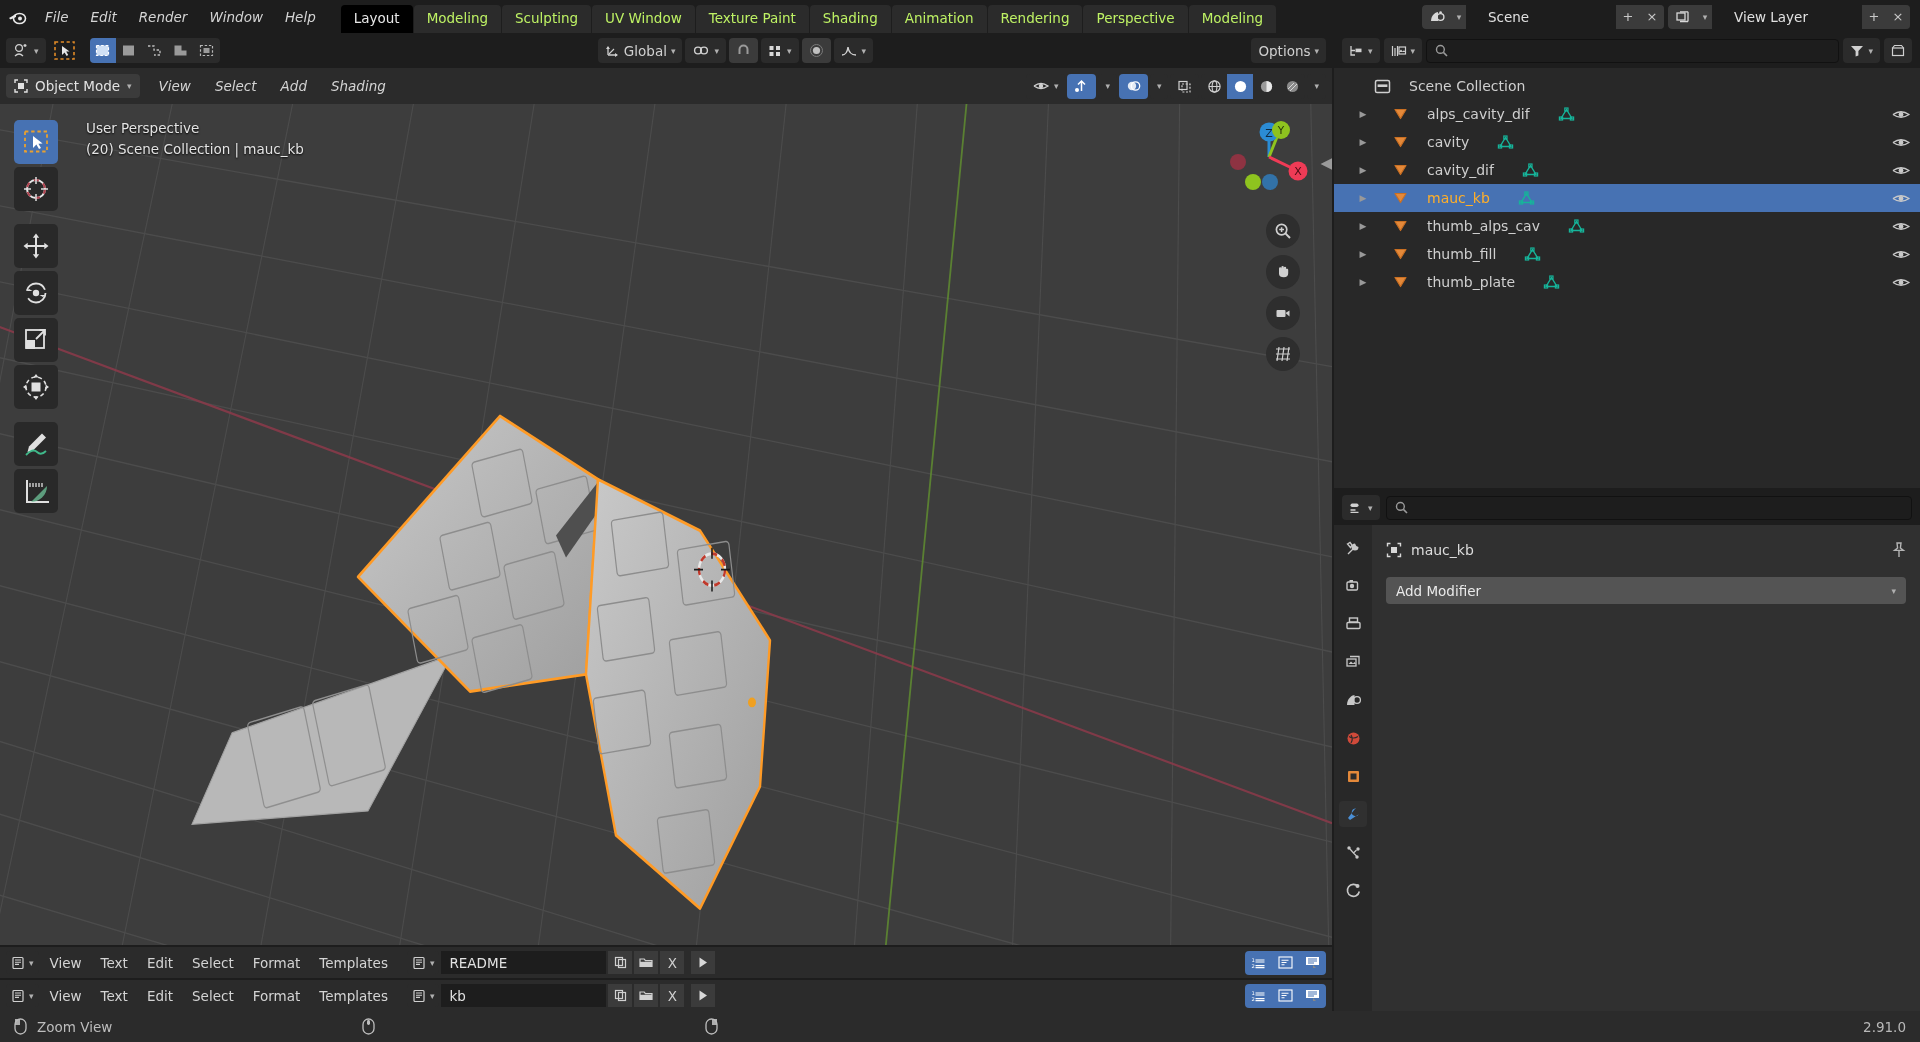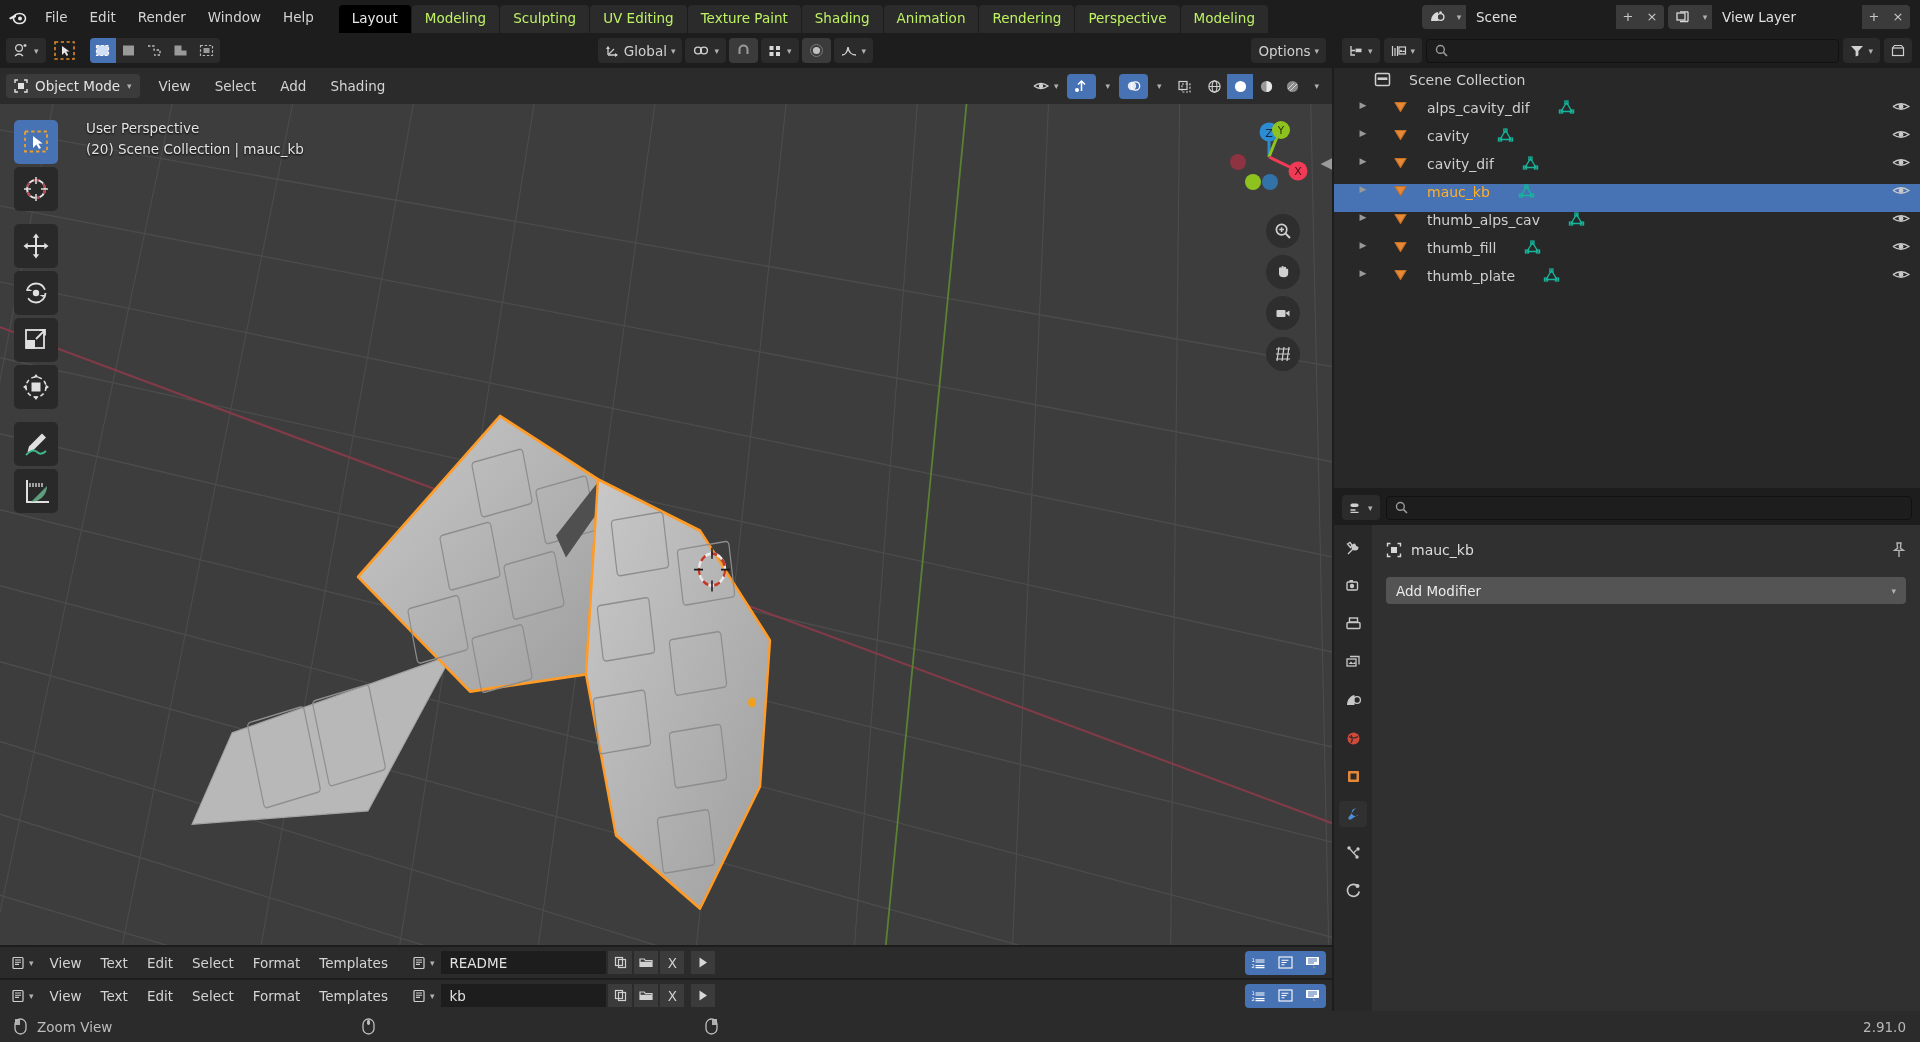--- a/index.html
+++ b/index.html
@@ -8,30 +8,30 @@
     width:1920px; height:1042px;
     font-family:"DejaVu Sans","Liberation Sans",sans-serif;
     font-size:13.5px; color:#d6d6d6;
     overflow:hidden; position:relative;
   }
   .app{ position:absolute; inset:0; display:flex; flex-direction:column; background:#1d1d1d; }
 
   
   .topbar{ height:33px; background:#1d1d1d; display:flex; align-items:center; flex:0 0 33px; }
   .blender-logo{ width:34px; display:flex; align-items:center; justify-content:center; }
-  .menu-item{ padding:4px 11px; color:#d4d4d4; border-radius:3px; white-space:nowrap; font-size:13.5px;}
+  .menu-item{ padding:4px 11px; color:#d4d4d4; border-radius:3px; white-space:nowrap; font-size:13.5px;font-style:italic;}
   .wsp-tabs{ display:flex; align-items:center; margin-left:14px; height:33px; }
   .wsp-tab{ padding:5px 13px; color:#bef264; font-size:13.5px; background:#2b2b2b;
             border-radius:4px 4px 0 0; margin-right:1px; white-space:nowrap; align-self:flex-end; padding-bottom:7px;}
   .wsp-tab.active{ background:#000000; color:#e8e8e8; }
   .topbar-spacer{ flex:1; }
   .scene-block{ display:flex; align-items:center; height:24px; margin-right:4px; }
   .id-box{ display:flex; align-items:center; background:#2b2b2b; border-radius:4px; height:24px; overflow:hidden; }
   .id-icon{ width:30px; height:24px; display:flex; align-items:center; justify-content:center; background:#3b3b3b; border-radius:4px 0 0 4px;}
-  .id-name{ background:#1d1d1d; height:24px; line-height:24px; padding:0 10px; min-width:150px; color:#e0e0e0; font-size:13.5px;}
+  .id-name{ background:#1d1d1d; height:24px; line-height:24px; padding:0 22px; min-width:150px; color:#e0e0e0; font-size:13.5px;}
   .id-btn{ width:24px; height:24px; display:flex; align-items:center; justify-content:center; background:#3b3b3b; color:#c8c8c8; font-size:13px;}
 
   
   .main{ flex:1; display:flex; min-height:0; padding:0 0 0 0; }
   .left-col{ width:1332px; display:flex; flex-direction:column; min-width:0; }
   .right-col{ flex:1; display:flex; flex-direction:column; min-width:0; padding-left:2px;}
 
   
   .vp-header{ height:35px; background:#1d1d1d; display:flex; align-items:center; gap:3px; padding:0 6px; flex:0 0 35px;}
   .hbtn{ background:#2b2b2b; border-radius:4px; height:25px; display:flex; align-items:center; padding:0 7px; gap:4px; color:#d0d0d0;}
@@ -61,21 +61,21 @@
   .te-field{ display:flex; align-items:center; background:#1d1d1d; border-radius:0; height:23px; width:165px; padding:0 8px; color:#e2e2e2; font-size:13.5px;}
   .te-iconbtn{ width:24px; height:23px; background:#3b3b3b; display:flex; align-items:center; justify-content:center; color:#d0d0d0;}
   .te-spacer{ flex:1;}
   .te-toggles{ display:flex; background:#2b2b2b; border-radius:4px; overflow:hidden; height:24px;}
   .te-toggles > div{ width:27px; height:24px; display:flex; align-items:center; justify-content:center; background:#4772b3;}
 
   
   .outliner-hdr{ height:35px; background:#1d1d1d; display:flex; align-items:center; gap:4px; padding:0 8px; flex:0 0 35px;}
   .search-box{ flex:1; background:#1d1d1d; border:1px solid #111; border-radius:4px; height:24px; display:flex; align-items:center; padding:0 8px; gap:6px; color:#777;}
   .outliner{ background:#282828; flex:0 0 420px; overflow:hidden; padding-top:4px;}
-  .row{ height:28px; display:flex; align-items:flex-start; padding:0 10px 0 0; gap:18px; color:#cfcfcf; font-size:14px;}
+  .row{ height:28px; display:flex; align-items:center; padding:0 10px 0 0; gap:18px; color:#cfcfcf; font-size:14px;}
   .row.sel{ background:#4772b3; }
   .row.sel .rname{ color:#ffaf29; }
   .disc{ width:22px; text-align:center; color:#999; font-size:9px;}
   .rname{ flex:0 0 auto; }
   .eye{ margin-left:auto; color:#c9c9c9; }
 
   
   .props-hdr{ height:35px; background:#1d1d1d; display:flex; align-items:center; gap:6px; padding:0 8px; flex:0 0 35px; margin-top:2px;}
   .props-body{ flex:1; display:flex; background:#303030; min-height:0;}
   .prop-tabs{ width:38px; background:#282828; display:flex; flex-direction:column; align-items:center; padding-top:10px; gap:12px;}
@@ -109,21 +109,21 @@
         <div class="menu-item">File</div>
         <div class="menu-item">Edit</div>
         <div class="menu-item">Render</div>
         <div class="menu-item">Window</div>
         <div class="menu-item">Help</div>
       </div>
     <div class="wsp-tabs" id="wsptabs">
         <div class="wsp-tab active">Layout</div>
         <div class="wsp-tab">Modeling</div>
         <div class="wsp-tab">Sculpting</div>
-        <div class="wsp-tab">UV Editing</div>
+        <div class="wsp-tab">UV Window</div>
         <div class="wsp-tab">Texture Paint</div>
         <div class="wsp-tab">Shading</div>
         <div class="wsp-tab">Animation</div>
         <div class="wsp-tab">Rendering</div>
         <div class="wsp-tab">Perspective</div>
         <div class="wsp-tab">Modeling</div>
       </div>
     <div class="topbar-spacer"></div>
 
     <div class="scene-block">

